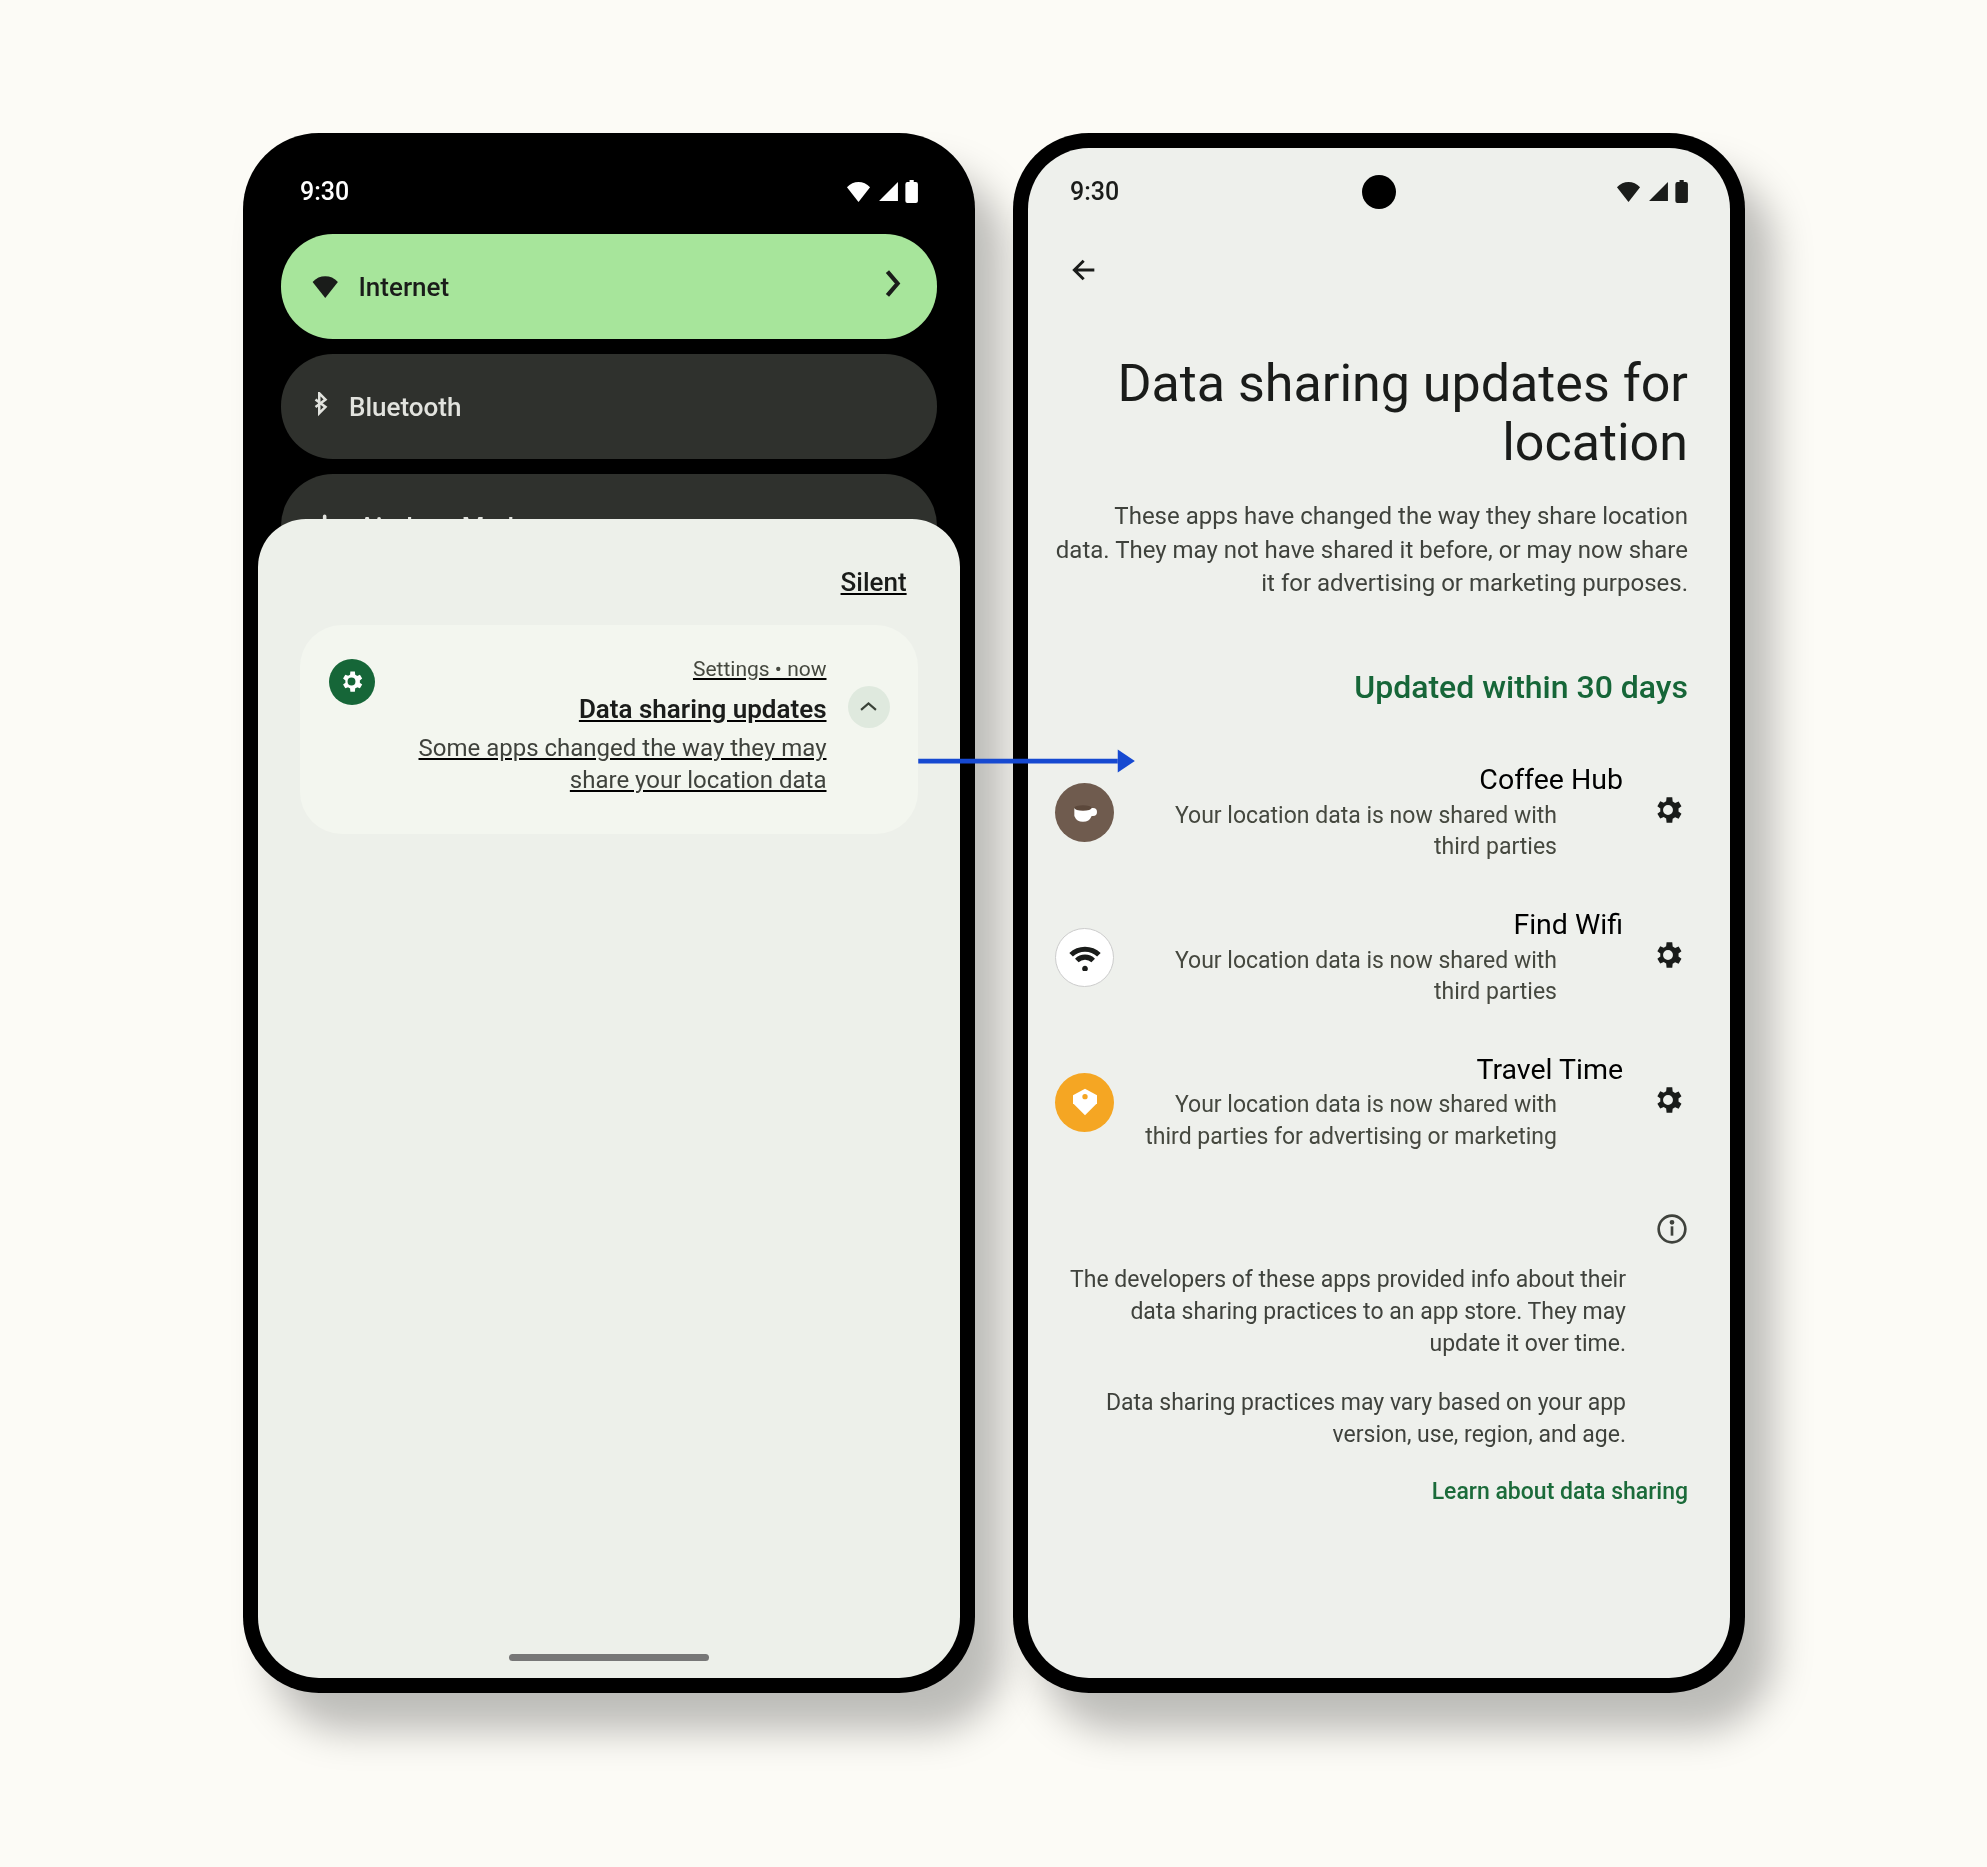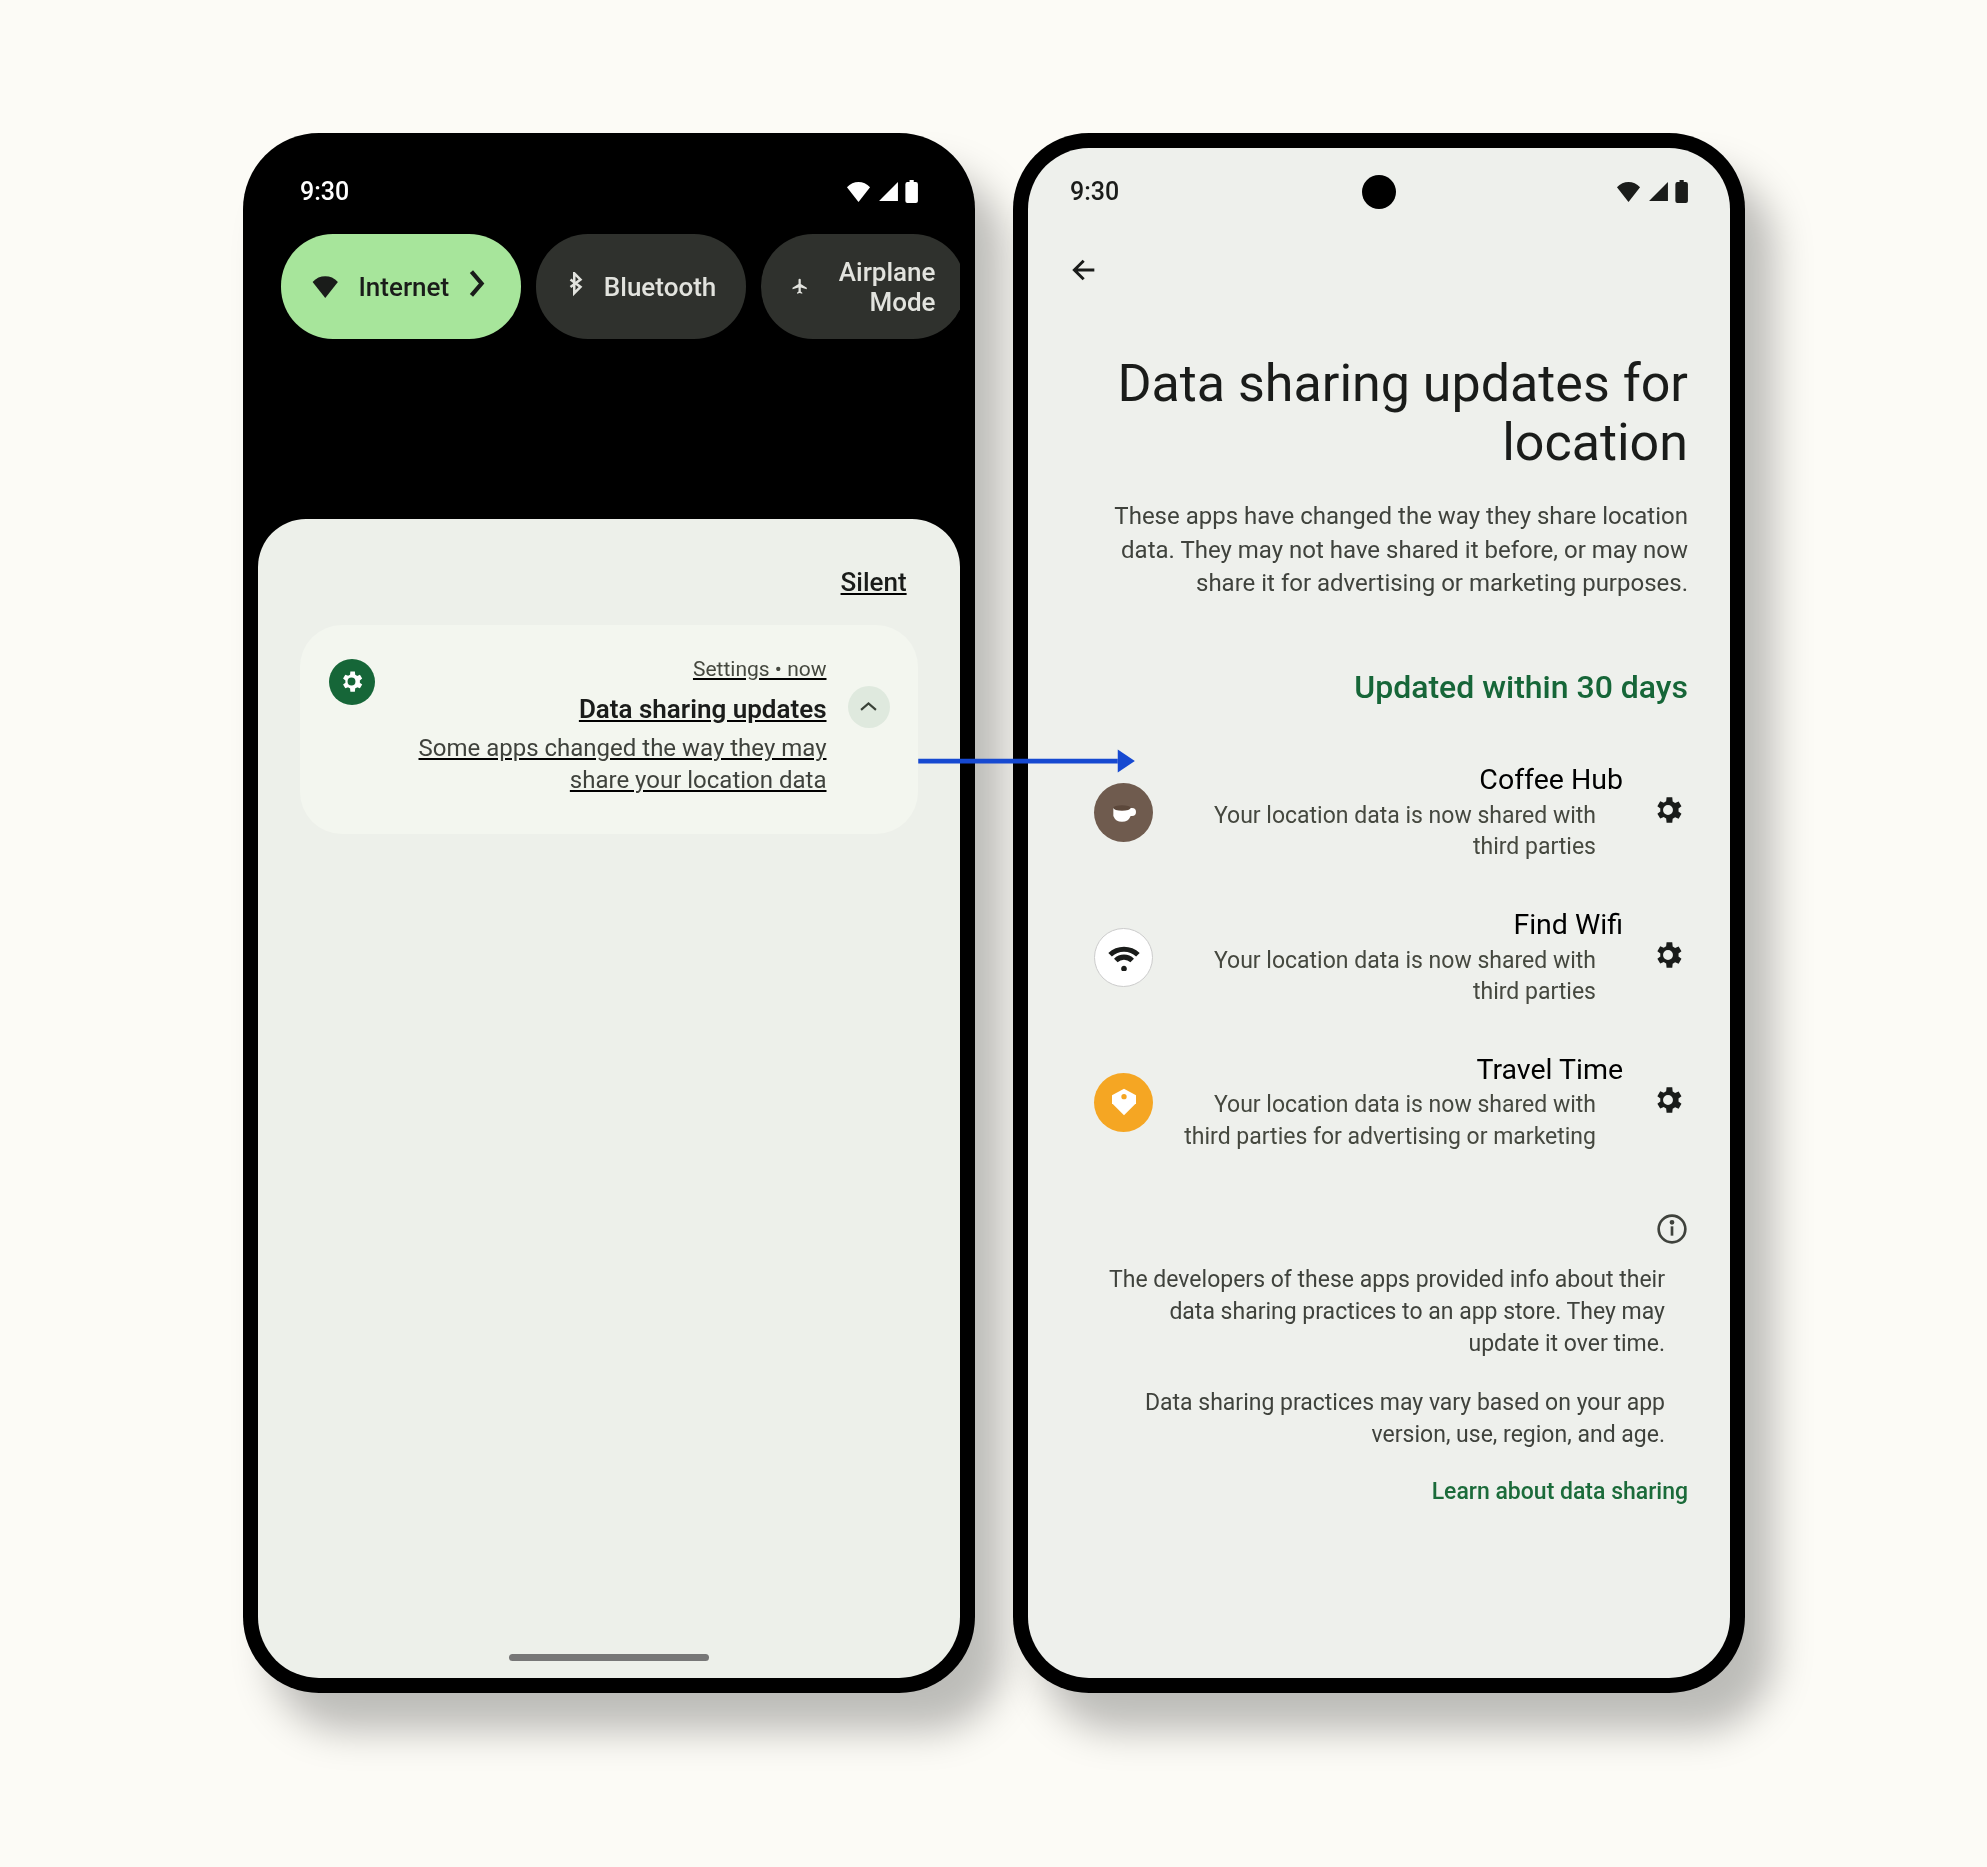--- a/index.html
+++ b/index.html
@@ -58,21 +58,21 @@
     padding: 0 42px;
     font-size: 25px;
     font-weight: 500;
   }
   .status-bar.light { color: #fff; }
   .status-bar.dark { color: #1a1c1a; }
   .status-icons { display: flex; gap: 5.7px; align-items: center; }
   .qs-area { padding: 0 23px 23px 23px; }
   .qs-grid {
     display: grid;
-    grid-template-columns: 1fr 1fr 1fr 1fr;
+    grid-template-columns: 1fr;
     gap: 15px;
   }
   .qs-tile {
     height: 105px;
     border-radius: 52px;
     display: flex;
     align-items: center;
     padding: 0 30px;
     gap: 19px;
     font-size: 26px;
@@ -154,21 +154,21 @@
 
   
   .p2-inner { background: #eef0ec; color: #1a1c1a; }
   .appbar {
     padding: 9.5px 30px 0 30px;
   }
   .back-btn {
     width: 53px; height: 53px;
     display: flex; align-items: center; justify-content: center;
   }
-  .page-content { padding: 57px 42px 0 66px; }
+  .page-content { padding: 57px 42px 0 27px; }
   .page-title {
     font-size: 52px;
     line-height: 1.15;
     font-weight: 400;
     color: #1a1c1a;
     margin-bottom: 27px;
   }
   .page-desc {
     font-size: 24px;
     color: #3f423c;

